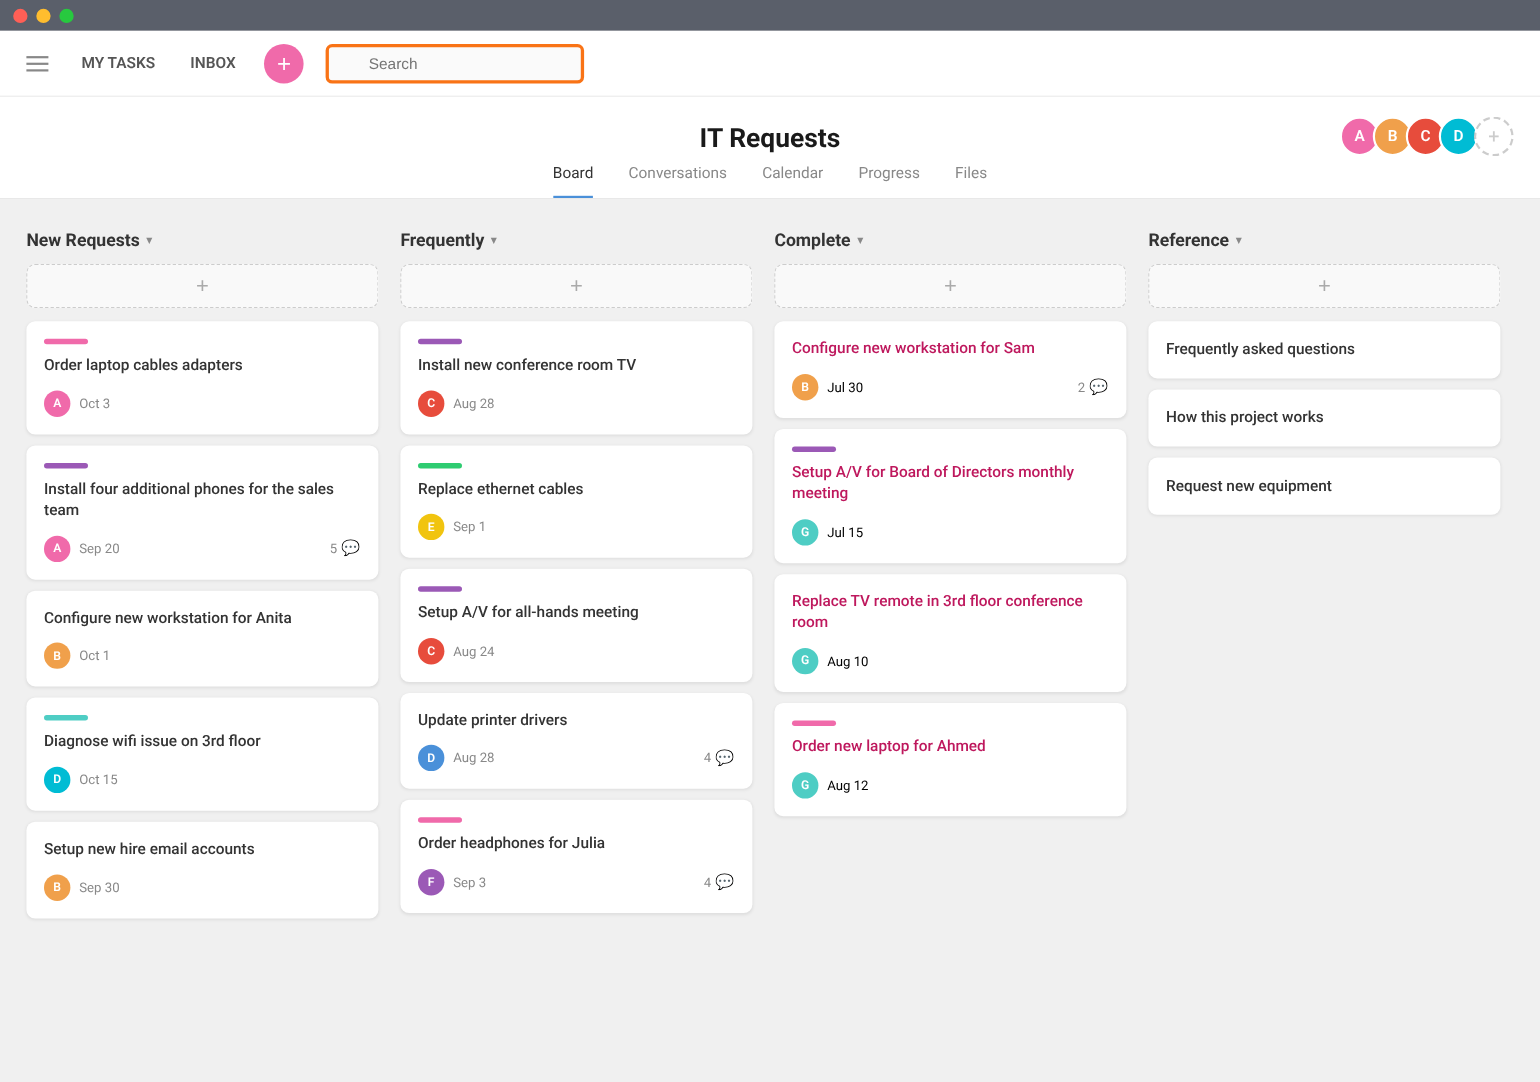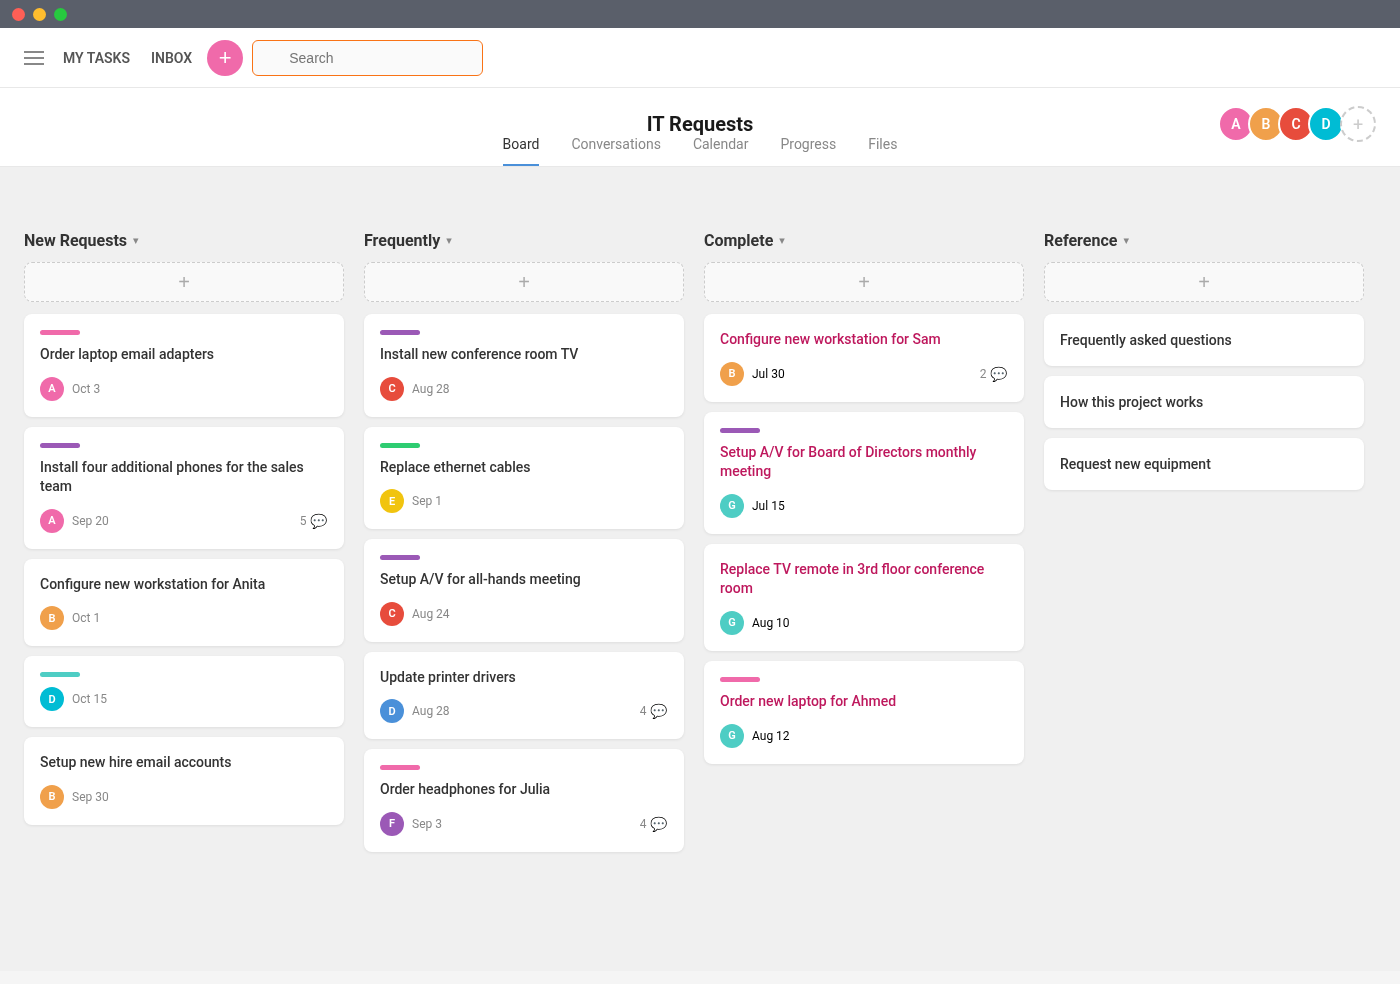--- a/index.html
+++ b/index.html
@@ -27,21 +27,21 @@
     .tl-yellow { background: #ffbd2e; }
     .tl-green { background: #27c93f; }
 
     
     .top-nav {
       background: #fff;
       height: 60px;
       display: flex;
       align-items: center;
       padding: 0 20px;
-      gap: 9px;
+      gap: 20px;
       border-bottom: 1px solid #e8e8e8;
     }
     .nav-hamburger {
       cursor: pointer;
       display: flex;
       flex-direction: column;
       gap: 4px;
       padding: 4px;
     }
     .nav-hamburger span {
@@ -60,21 +60,21 @@
       background: #f06aaa;
       border: none; cursor: pointer;
       display: flex; align-items: center; justify-content: center;
       font-size: 22px; color: #fff; font-weight: 300;
       line-height: 1;
     }
     .search-bar {
       flex: 1;
       max-width: 560px;
       height: 36px;
-      border: 1px solid #f97316;
+      border: 3px solid #f97316;
       border-radius: 6px;
       padding: 0 12px 0 36px;
       font-size: 14px;
       color: #999;
       background: #fafafa;
       outline: none;
       position: relative;
     }
     .search-wrap {
       position: relative;
@@ -93,24 +93,24 @@
 
     
     .project-header {
       background: #fff;
       text-align: center;
       padding: 24px 0 0;
       border-bottom: 1px solid #e8e8e8;
       position: relative;
     }
     .project-title {
-      font-size: 20px;
+      font-size: 24px;
       font-weight: 700;
       color: #1a1a1a;
-      margin-bottom: 0;
+      margin-bottom: 10px;
     }
     .project-tabs {
       display: flex;
       justify-content: center;
       gap: 32px;
       padding-bottom: 0;
     }
     .tab {
       font-size: 14px;
       color: #888;
@@ -155,21 +155,20 @@
       gap: 20px;
       padding: 28px 24px;
       align-items: flex-start;
       background: #f0f0f0;
       min-height: calc(984px - 180px);
       overflow-x: auto;
     }
     .column {
       width: 320px;
       flex-shrink: 0;
-      margin-top: 36px;
     }
     .column-header {
       display: flex;
       align-items: center;
       margin-bottom: 12px;
       gap: 6px;
     }
     .column-title {
       font-size: 16px;
       font-weight: 700;
@@ -310,21 +309,21 @@
 
 <div class="board" id="board-container">
     <div class="column">
       <div class="column-header">
         <span class="column-title">New Requests</span>
         <span class="column-chevron">▾</span>
       </div>
       <button class="add-card-btn">+</button>
       <div class="card">
         <div class="card-tag" style="background: rgb(240, 106, 170);"></div>
-        <div class="card-title">Order laptop email adapters</div>
+        <div class="card-title">Order laptop cables adapters</div>
         <div class="card-meta">
           <div class="card-avatar av-pink">A</div>
           <span class="card-date">Oct 3</span>
         </div>
       </div>
       <div class="card">
         <div class="card-tag" style="background: rgb(155, 89, 182);"></div>
         <div class="card-title">Install four additional phones for the sales team</div>
         <div class="card-meta">
           <div class="card-avatar av-pink">A</div>
@@ -337,20 +336,21 @@
       </div>
       <div class="card">
         <div class="card-title">Configure new workstation for Anita</div>
         <div class="card-meta">
           <div class="card-avatar av-orange">B</div>
           <span class="card-date">Oct 1</span>
         </div>
       </div>
       <div class="card">
         <div class="card-tag" style="background: rgb(78, 205, 196);"></div>
+        <div class="card-title">Diagnose wifi issue on 3rd floor</div>
         <div class="card-meta">
           <div class="card-avatar av-cyan">D</div>
           <span class="card-date">Oct 15</span>
         </div>
       </div>
       <div class="card">
         <div class="card-title">Setup new hire email accounts</div>
         <div class="card-meta">
           <div class="card-avatar av-orange">B</div>
           <span class="card-date">Sep 30</span>

